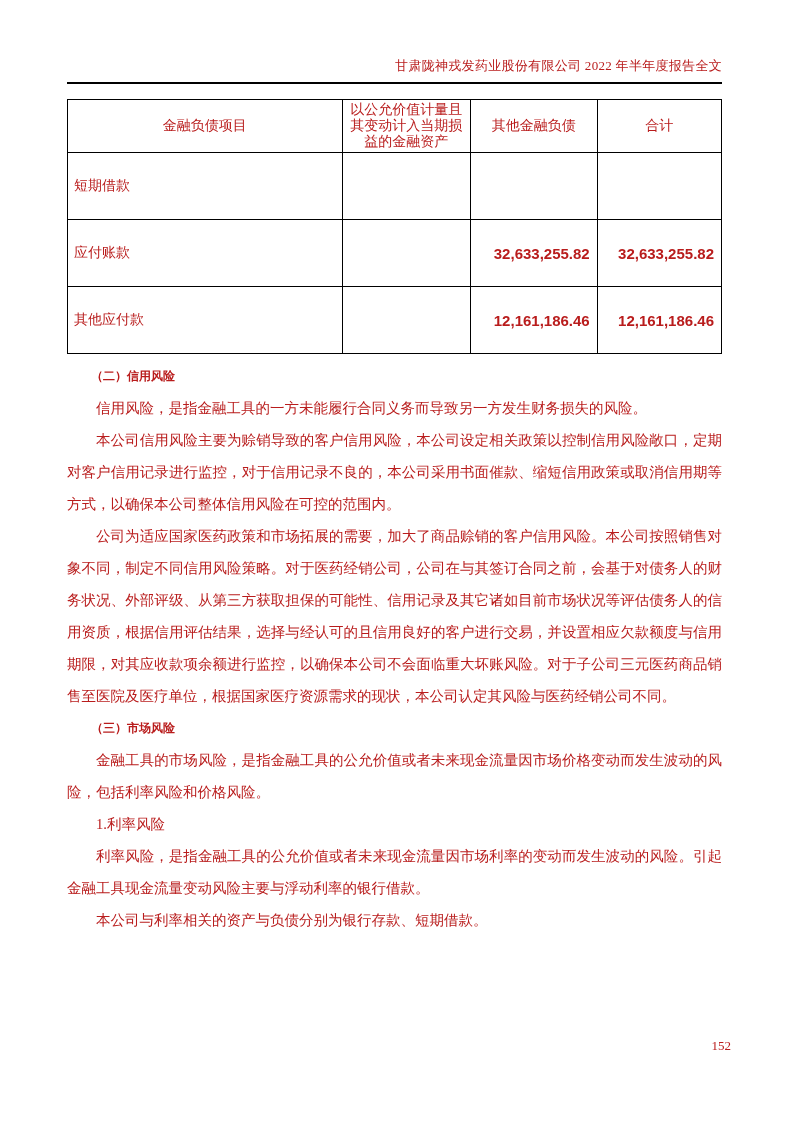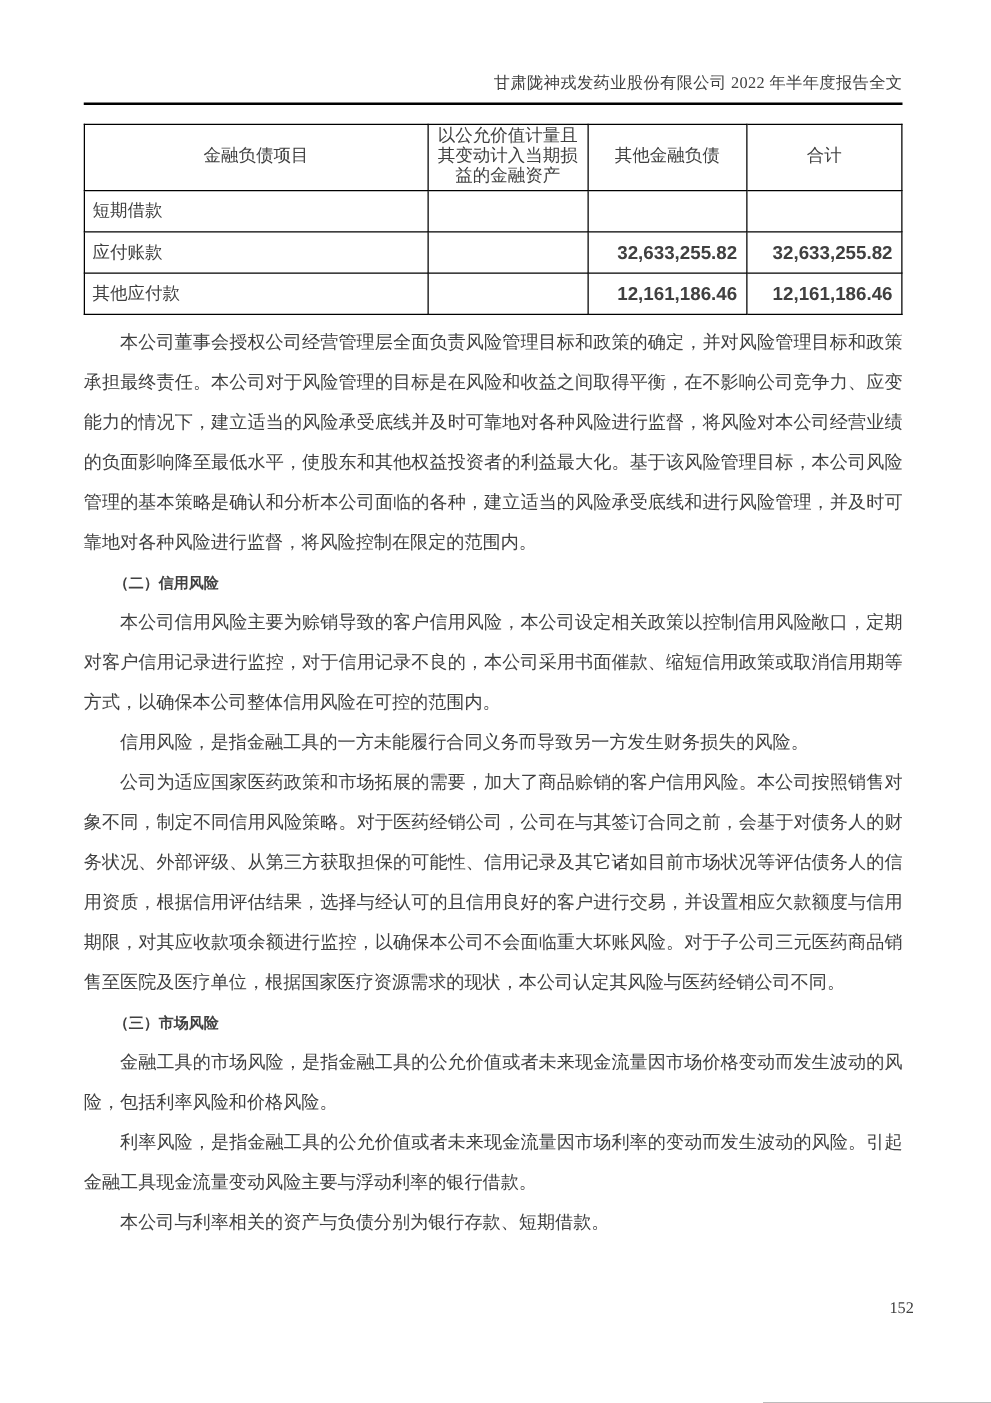--- a/index.html
+++ b/index.html
@@ -1,21 +1,21 @@
 <!DOCTYPE html>
 <html lang="zh"><head>
 <meta charset="utf-8">
 <style>
   html,body { margin:0; padding:0; background:#888; }
   .page {
     position:relative;
     width:793px; height:1122px;
     margin:0 auto;
     background:#ffffff;
-    color:#404040;
+    color:#b91c1c;
     font-family:"Liberation Serif", serif;
     overflow:hidden;
   }
   .content {
     position:absolute;
     left:67px; top:0;
     width:655px;
   }
   .report-header {
     padding-top:57px;
@@ -41,21 +41,21 @@
     font-weight:normal;
     text-align:center;
     vertical-align:middle;
     height:48px;
     line-height:16px;
     padding:2px 6px;
   }
   table.fin td {
     height:28px;
     vertical-align:middle;
-    padding:2px 6px;
+    padding:19px 6px;
     text-align:left;
   }
   table.fin td.num {
     text-align:right;
     font-family:"Liberation Sans", sans-serif;
     font-weight:bold;
     font-size:15px;
     padding-right:7px;
   }
   .bodytext {
@@ -122,27 +122,27 @@
         <tr>
           <td>其他应付款</td>
           <td class="num"></td>
           <td class="num">12,161,186.46</td>
           <td class="num">12,161,186.46</td>
         </tr>
       </tbody>
     </table>
 
     <div class="bodytext">
-      <p>本公司董事会授权公司经营管理层全面负责风险管理目标和政策的确定，并对风险管理目标和政策承担最终责任。本公司对于风险管理的目标是在风险和收益之间取得平衡，在不影响公司竞争力、应变能力的情况下，建立适当的风险承受底线并及时可靠地对各种风险进行监督，将风险对本公司经营业绩的负面影响降至最低水平，使股东和其他权益投资者的利益最大化。基于该风险管理目标，本公司风险管理的基本策略是确认和分析本公司面临的各种，建立适当的风险承受底线和进行风险管理，并及时可靠地对各种风险进行监督，将风险控制在限定的范围内。</p>
       <p class="heading">（二）信用风险</p>
+      <p>信用风险，是指金融工具的一方未能履行合同义务而导致另一方发生财务损失的风险。</p>
       <p>本公司信用风险主要为赊销导致的客户信用风险，本公司设定相关政策以控制信用风险敞口，定期对客户信用记录进行监控，对于信用记录不良的，本公司采用书面催款、缩短信用政策或取消信用期等方式，以确保本公司整体信用风险在可控的范围内。</p>
-      <p>信用风险，是指金融工具的一方未能履行合同义务而导致另一方发生财务损失的风险。</p>
       <p>公司为适应国家医药政策和市场拓展的需要，加大了商品赊销的客户信用风险。本公司按照销售对象不同，制定不同信用风险策略。对于医药经销公司，公司在与其签订合同之前，会基于对债务人的财务状况、外部评级、从第三方获取担保的可能性、信用记录及其它诸如目前市场状况等评估债务人的信用资质，根据信用评估结果，选择与经认可的且信用良好的客户进行交易，并设置相应欠款额度与信用期限，对其应收款项余额进行监控，以确保本公司不会面临重大坏账风险。对于子公司三元医药商品销售至医院及医疗单位，根据国家医疗资源需求的现状，本公司认定其风险与医药经销公司不同。</p>
       <p class="heading">（三）市场风险</p>
       <p>金融工具的市场风险，是指金融工具的公允价值或者未来现金流量因市场价格变动而发生波动的风险，包括利率风险和价格风险。</p>
+      <p>1.利率风险</p>
       <p>利率风险，是指金融工具的公允价值或者未来现金流量因市场利率的变动而发生波动的风险。引起金融工具现金流量变动风险主要与浮动利率的银行借款。</p>
       <p>本公司与利率相关的资产与负债分别为银行存款、短期借款。</p>
     </div>
 
   </div>
 
   <div class="page-number">152</div>
 </div>
 
 </body></html>

